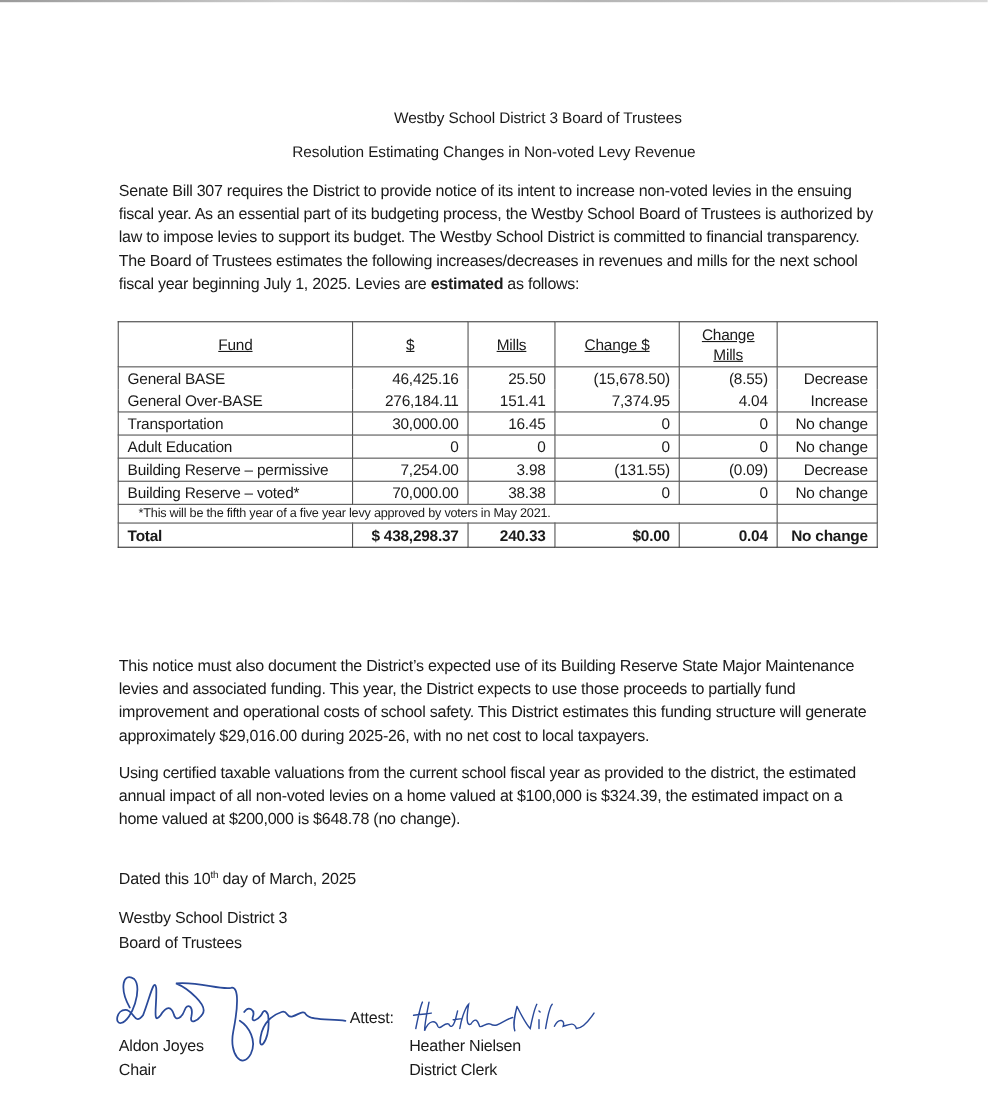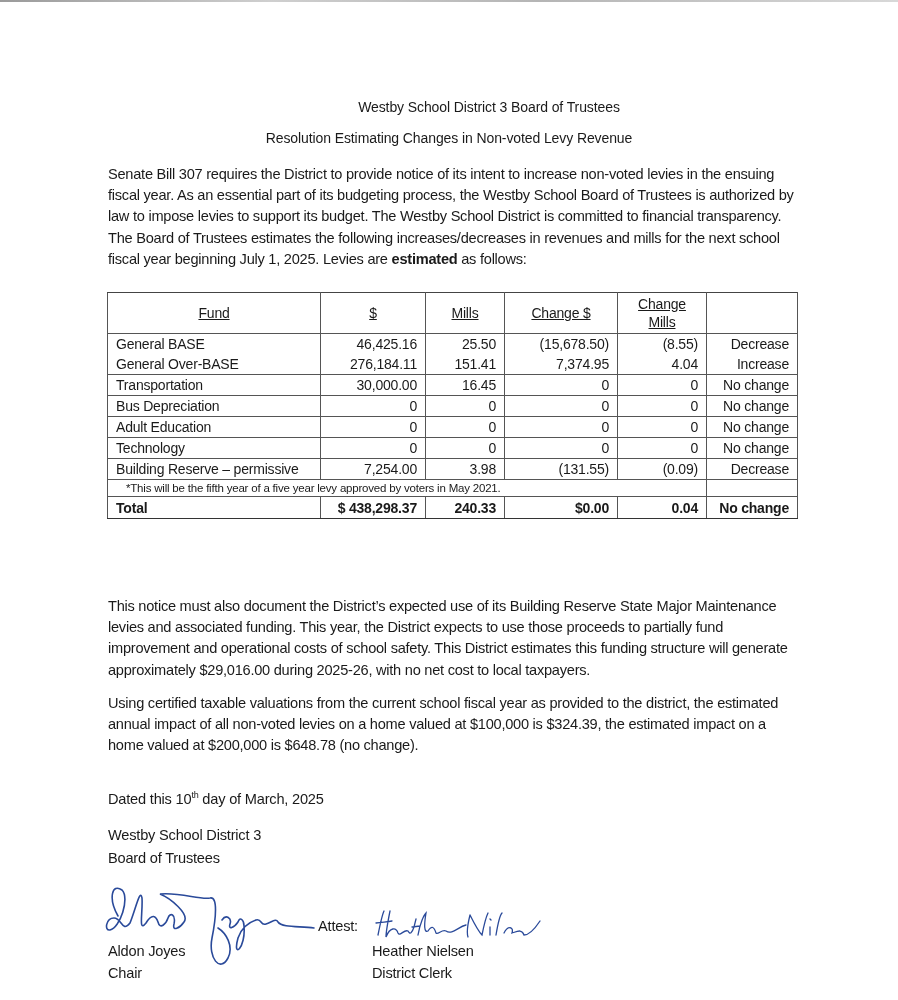--- a/index.html
+++ b/index.html
@@ -108,50 +108,42 @@
       </tr>
       <tr class="rb">
         <td class="c-fund">Transportation</td>
         <td class="c-dollars">30,000.00</td>
         <td class="c-mills">16.45</td>
         <td class="c-chg">0</td>
         <td class="c-chgm">0</td>
         <td class="c-status">No change</td>
       </tr>
       <tr class="rb">
-        <td class="c-fund">Bus Depreciation</td>
-        <td class="c-dollars">0</td>
-        <td class="c-mills">0</td>
-        <td class="c-chg">0</td>
-        <td class="c-chgm">0</td>
-        <td class="c-status">No change</td>
-      </tr>
-      <tr class="rb">
         <td class="c-fund">Adult Education</td>
-        <td class="c-dollars">0</td>
-        <td class="c-mills">0</td>
-        <td class="c-chg">0</td>
-        <td class="c-chgm">0</td>
-        <td class="c-status">No change</td>
-      </tr>
-      <tr class="rb">
-        <td class="c-fund">Technology</td>
         <td class="c-dollars">0</td>
         <td class="c-mills">0</td>
         <td class="c-chg">0</td>
         <td class="c-chgm">0</td>
         <td class="c-status">No change</td>
       </tr>
       <tr class="rb">
         <td class="c-fund">Building Reserve – permissive</td>
         <td class="c-dollars">7,254.00</td>
         <td class="c-mills">3.98</td>
         <td class="c-chg">(131.55)</td>
         <td class="c-chgm">(0.09)</td>
         <td class="c-status">Decrease</td>
+      </tr>
+      <tr class="rb">
+        <td class="c-fund">Building Reserve – voted*</td>
+        <td class="c-dollars">70,000.00</td>
+        <td class="c-mills">38.38</td>
+        <td class="c-chg">0</td>
+        <td class="c-chgm">0</td>
+        <td class="c-status">No change</td>
       </tr>
     </tbody>
   <tbody>
     <tr class="footnote">
       <td class="fn-text" colspan="5">*This will be the fifth year of a five year levy approved by voters in May 2021.</td>
       <td class="c-status"></td>
     </tr>
     <tr class="total">
       <td class="c-fund">Total</td>
       <td class="c-dollars">$ 438,298.37</td>

